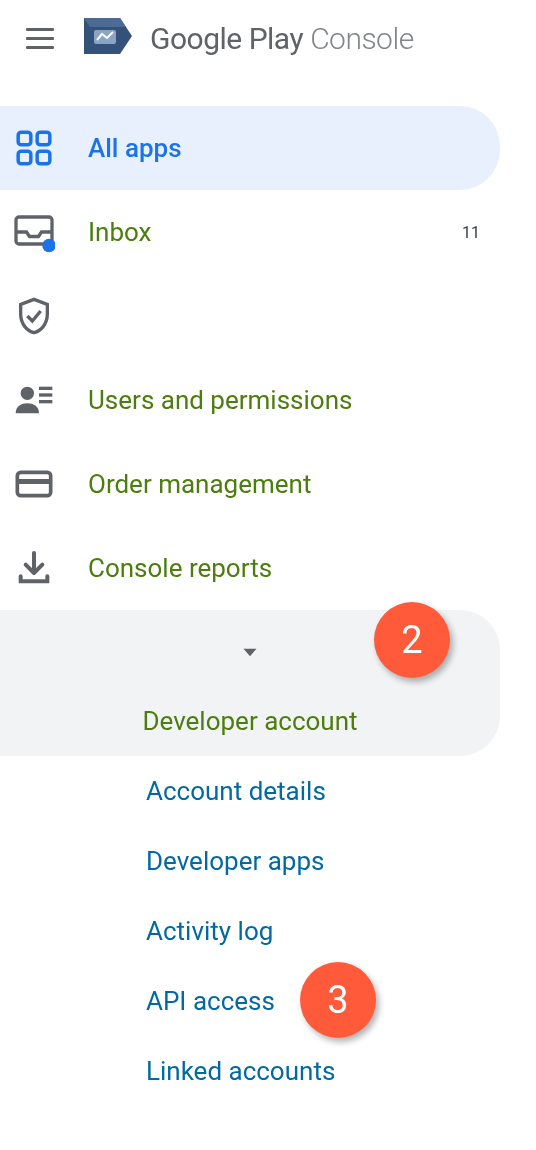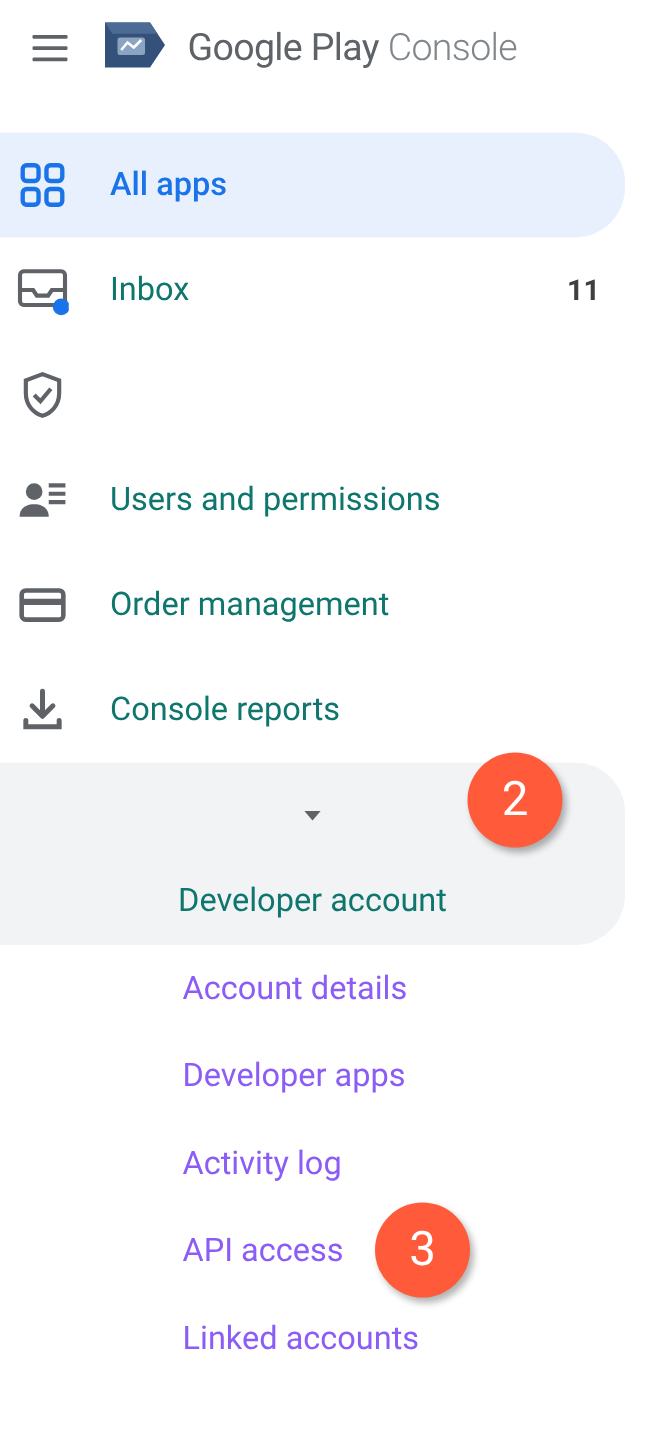--- a/index.html
+++ b/index.html
@@ -84,40 +84,40 @@
     .nav-icon {
       width: 44px;
       height: 44px;
       display: flex;
       align-items: center;
       justify-content: center;
       flex-shrink: 0;
     }
     .nav-label {
       font-size: 26px;
-      color: #0f766e;
+      color: #4d7c0f;
       font-weight: 400;
       flex: 1;
     }
     .nav-badge {
-      font-size: 23px;
+      font-size: 16px;
       color: #3c4043;
-      font-weight: 700;
+      font-weight: 400;
       margin-right: 8px;
     }
     .sub-item {
       display: flex;
       align-items: center;
       padding: 20px 28px 20px 146px;
       cursor: pointer;
       position: relative;
     }
     .sub-item .nav-label {
       font-size: 26px;
-      color: #8b5cf6;
+      color: #0369a1;
     }
     .settings-row {
       position: relative;
     }
     .settings-chevron {
       position: absolute;
       left: -4px;
       top: 50%;
       transform: translateY(-50%);
     }

